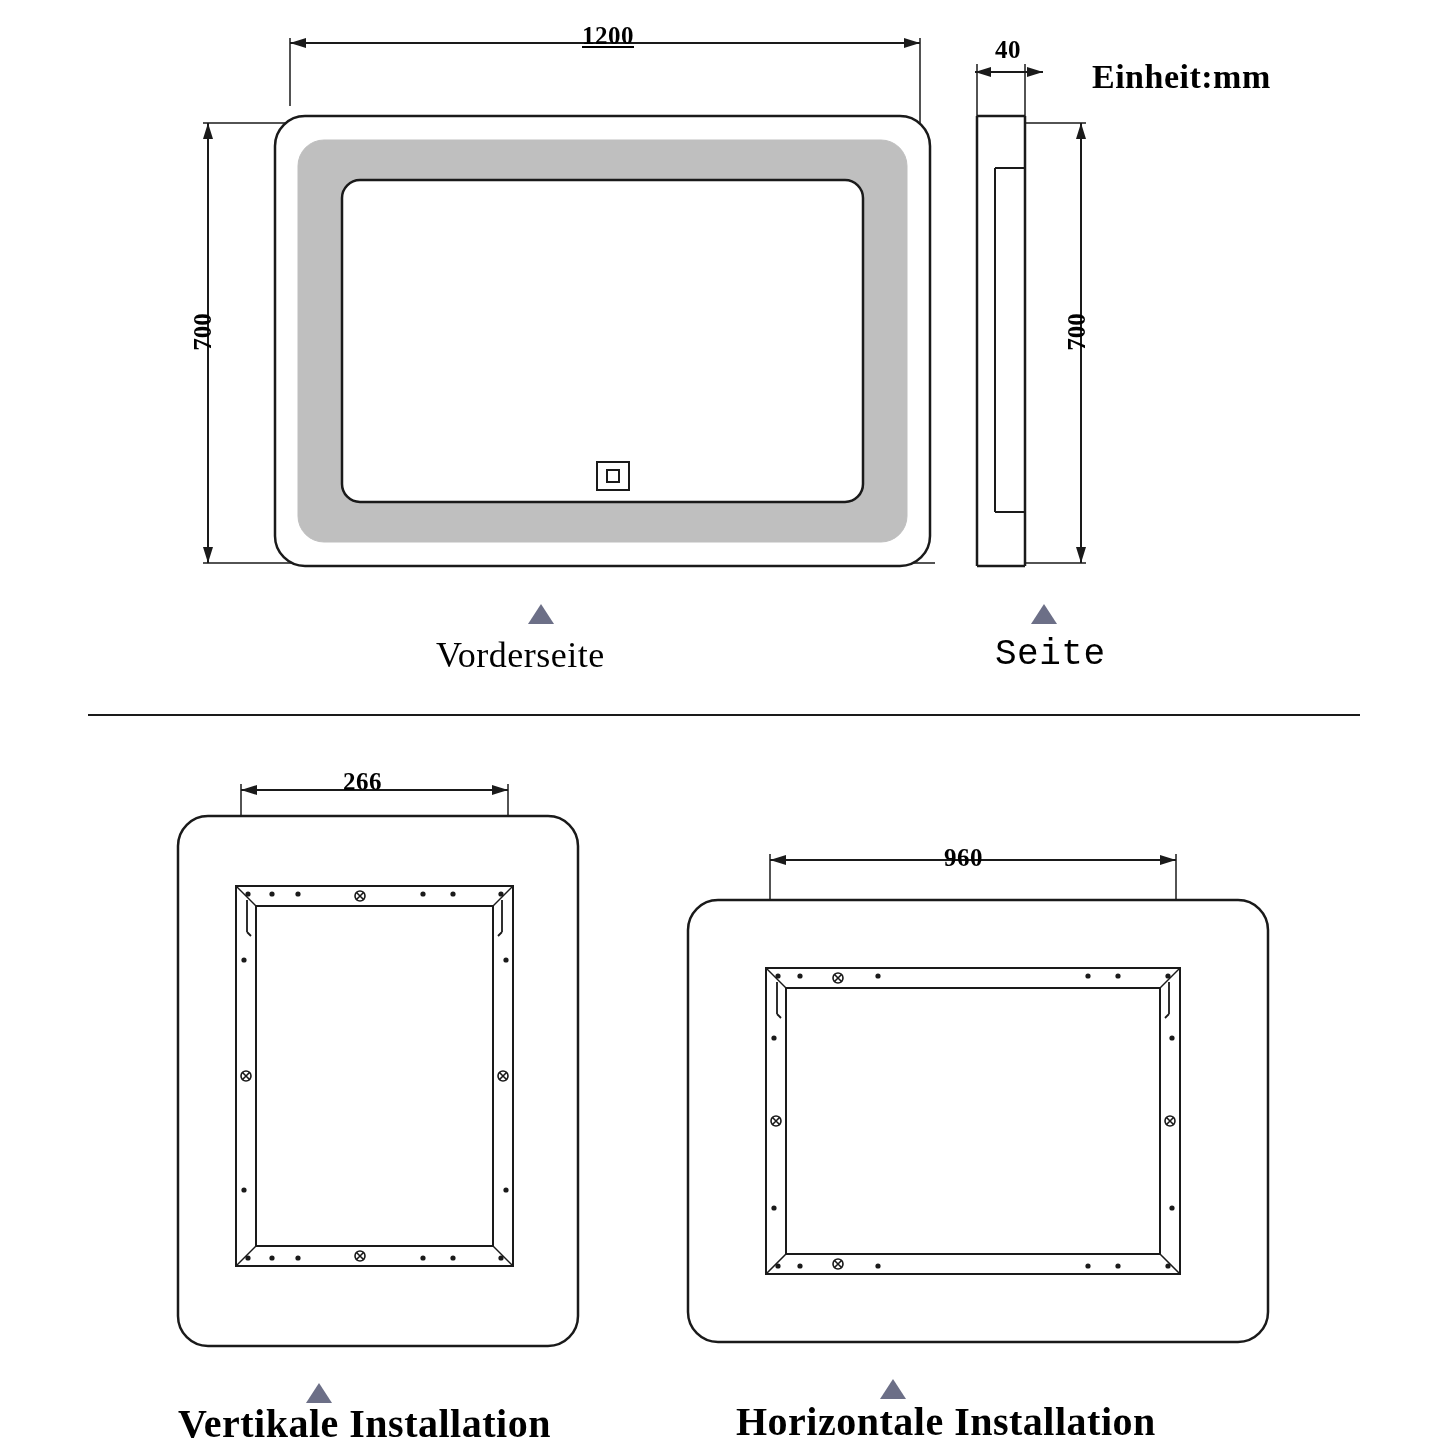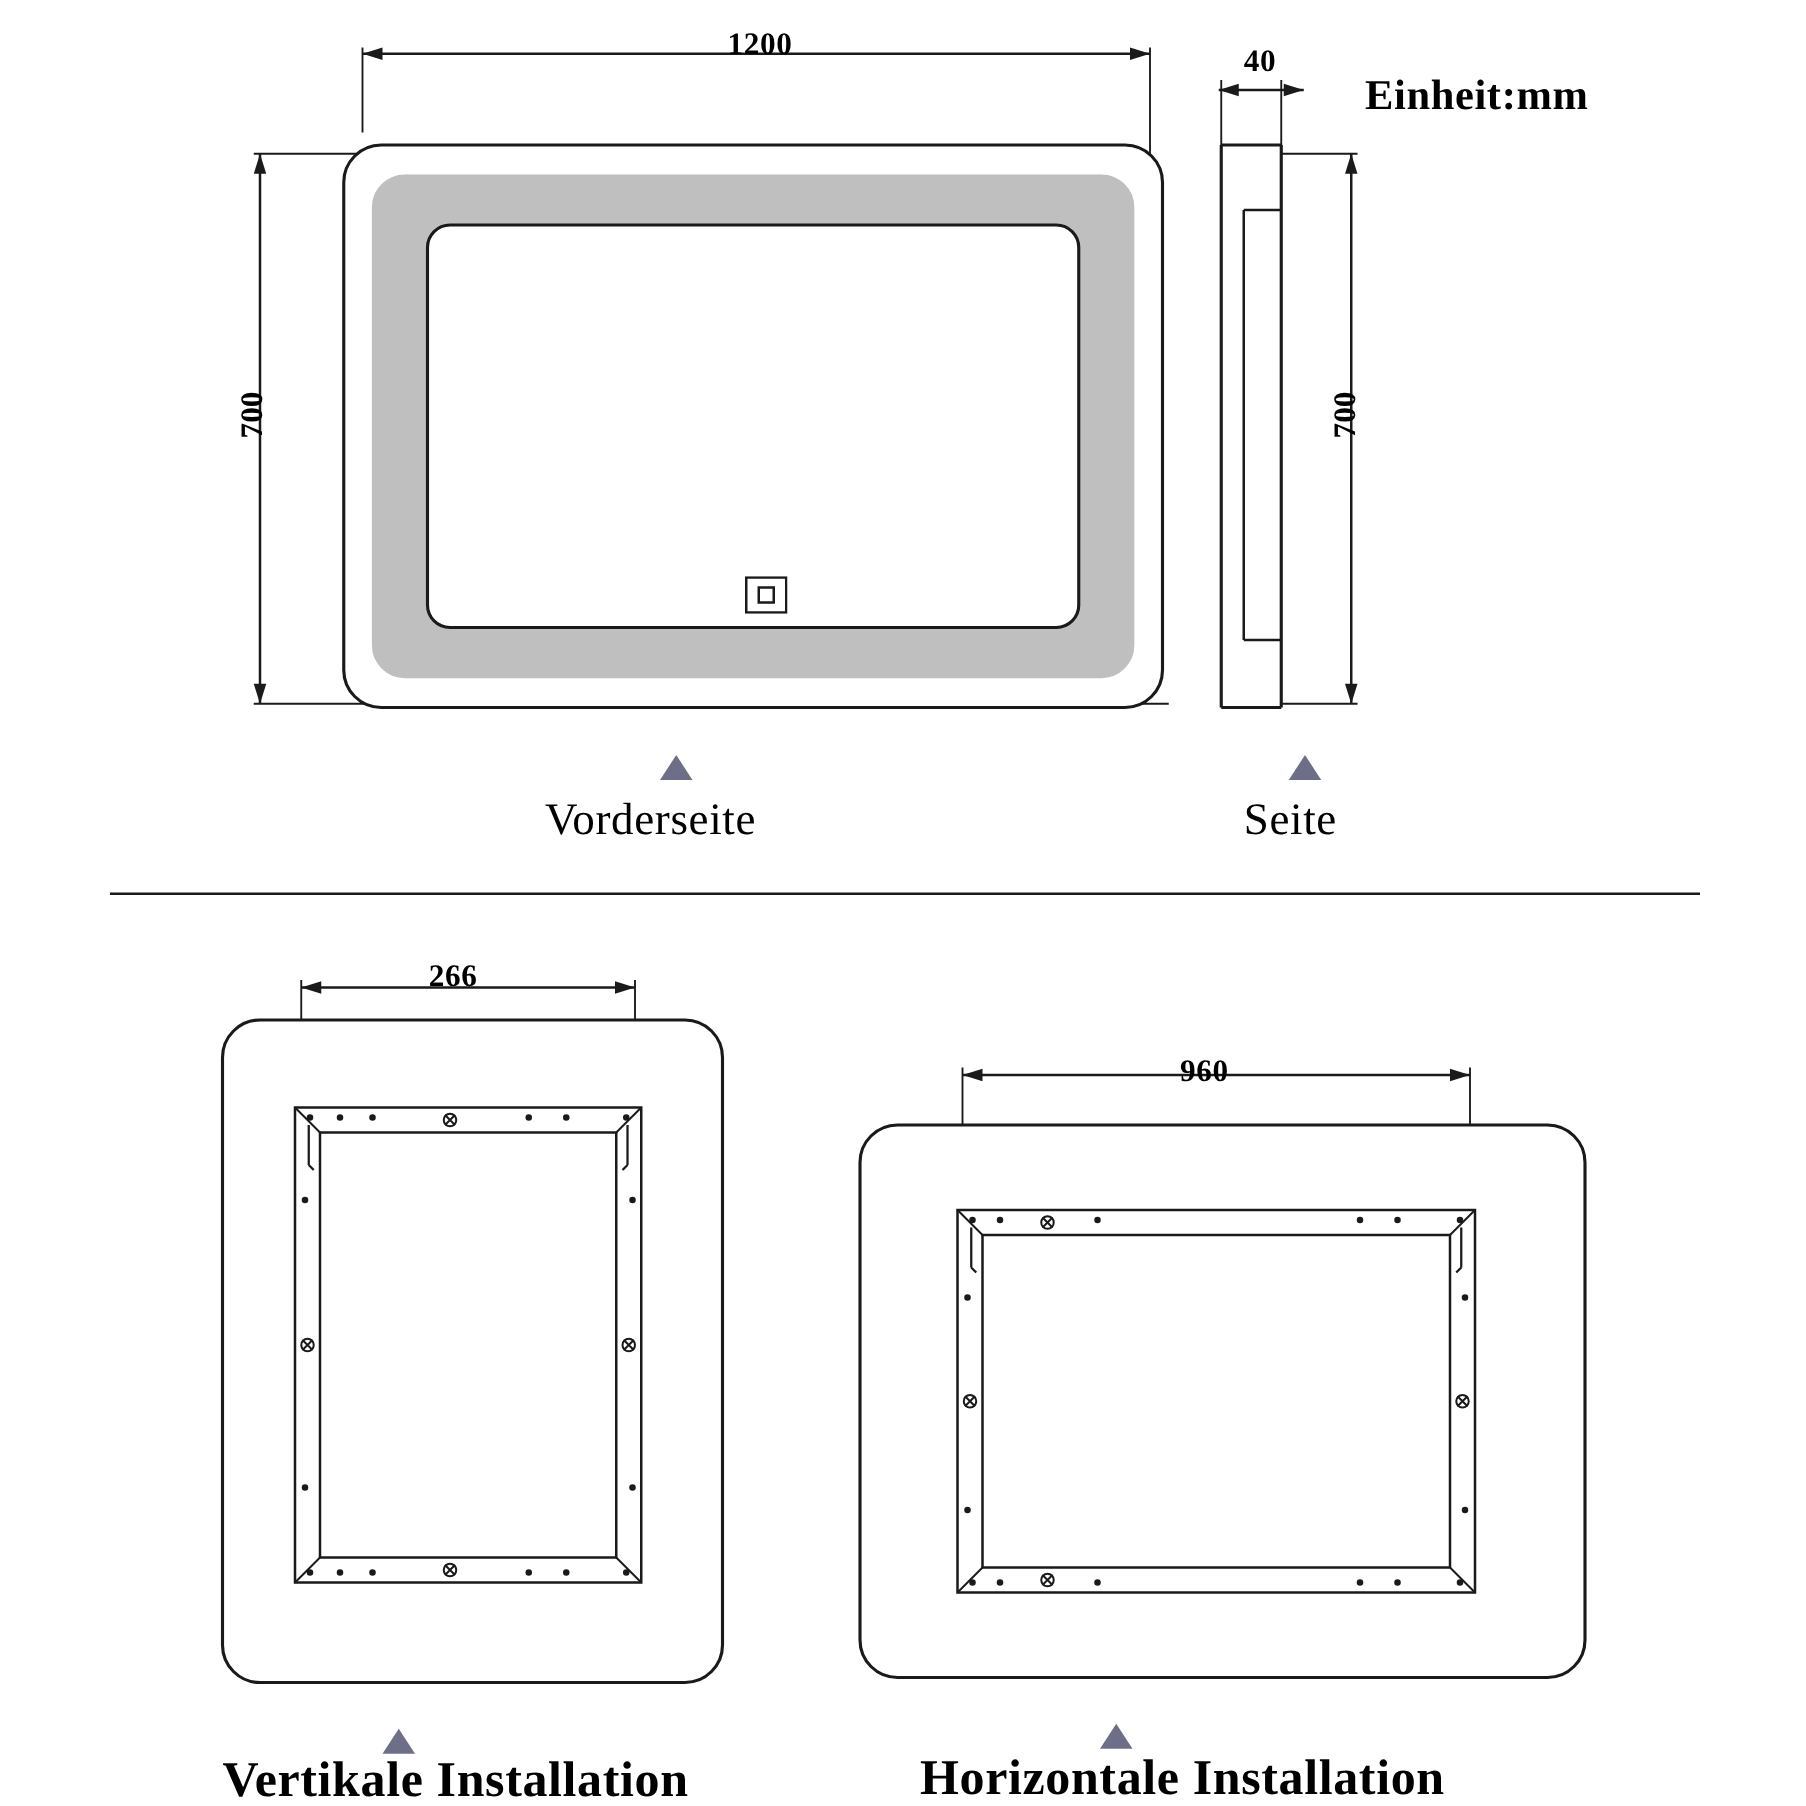--- a/index.html
+++ b/index.html
@@ -86,21 +86,21 @@
     <line x1="13" y1="95" x2="105" y2="95" stroke="#1a1a1a" stroke-width="1.5"></line>
     <line x1="13" y1="535" x2="745" y2="535" stroke="#1a1a1a" stroke-width="1.5"></line>
 
     <rect x="85" y="88" width="655" height="450" rx="30" ry="30" fill="#ffffff" stroke="#1a1a1a" stroke-width="2.5"></rect>
 
     <rect x="108" y="112" width="609" height="402" rx="26" ry="26" fill="#bfbfbf" stroke="#bfbfbf" stroke-width="1"></rect>
 
     <rect x="152" y="152" width="521" height="322" rx="18" ry="18" fill="#ffffff" stroke="#1a1a1a" stroke-width="2.5"></rect>
   </svg>
 
-  <div class="lbl dim-num" style="left:582px; top:22px;">1200</div>
+  <div class="lbl dim-num" style="left:582px; top:22px;text-decoration:underline;">1200</div>
   <div class="lbl vert-num" style="left:184px; top:318px;">700</div>
 
   <svg width="34" height="30" style="position:absolute; left:596px; top:461px;">
     <rect x="1" y="1" width="32" height="28" fill="#ffffff" stroke="#1a1a1a" stroke-width="2"></rect>
     <rect x="11" y="9" width="12" height="12" fill="#ffffff" stroke="#1a1a1a" stroke-width="2"></rect>
   </svg>
 
   <svg width="230" height="560" style="position:absolute; left:955px; top:28px;">
 
     <line x1="20" y1="44" x2="88" y2="44" stroke="#1a1a1a" stroke-width="2"></line>
@@ -126,21 +126,21 @@
     <line x1="70" y1="535" x2="131" y2="535" stroke="#1a1a1a" stroke-width="1.5"></line>
   </svg>
 
   <div class="lbl dim-num" style="left:995px; top:36px;text-align:right;">40</div>
   <div class="lbl vert-num" style="left:1058px; top:318px;">700</div>
 
   <div class="tri" style="left:528px; top:604px;"></div>
   <div class="lbl caption" style="left:436px; top:634px;text-align:center;">Vorderseite</div>
 
   <div class="tri" style="left:1031px; top:604px;"></div>
-  <div class="lbl caption" style="left:995px; top:634px;">Seite</div>
+  <div class="lbl caption" style="left:995px; top:634px;font-family:Liberation Mono, monospace;">Seite</div>
 
   <div class="divider" style="left:88px; top:714px; width:1272px;"></div>
 
   <svg width="470" height="600" style="position:absolute; left:168px; top:760px;">
 
     <line x1="73" y1="30" x2="340" y2="30" stroke="#1a1a1a" stroke-width="2"></line>
     <polygon points="73,30 89,25 89,35" fill="#1a1a1a"></polygon>
     <polygon points="340,30 324,25 324,35" fill="#1a1a1a"></polygon>
     <line x1="73" y1="24" x2="73" y2="180" stroke="#1a1a1a" stroke-width="1.5"></line>
     <line x1="340" y1="24" x2="340" y2="152" stroke="#1a1a1a" stroke-width="1.5"></line>

